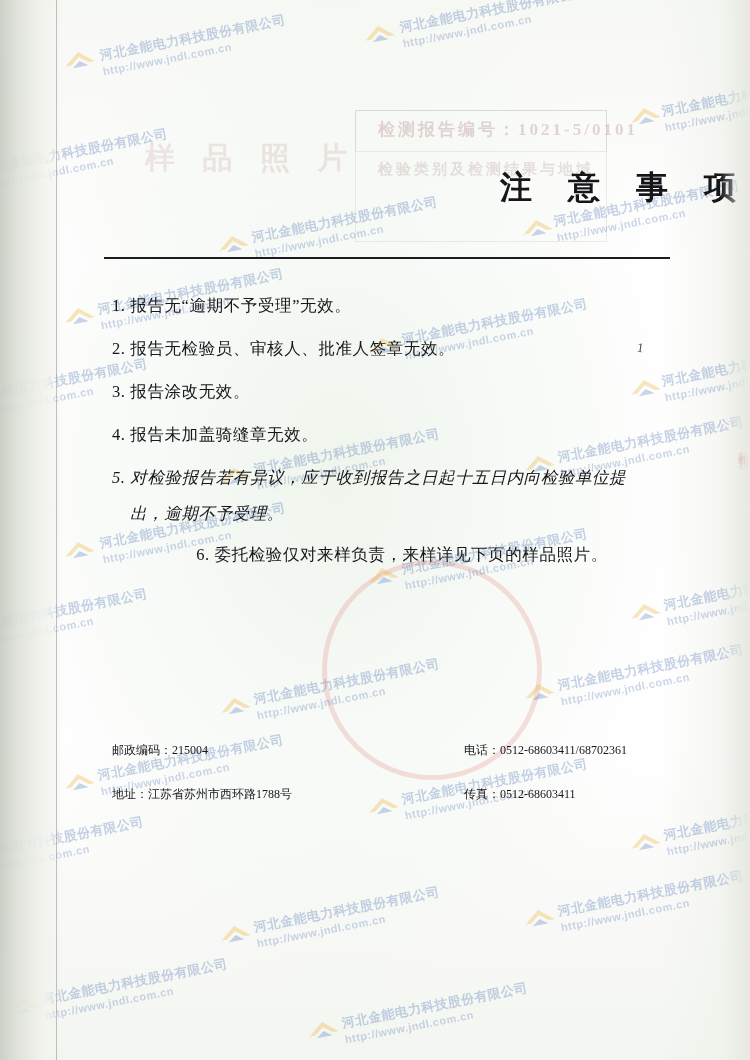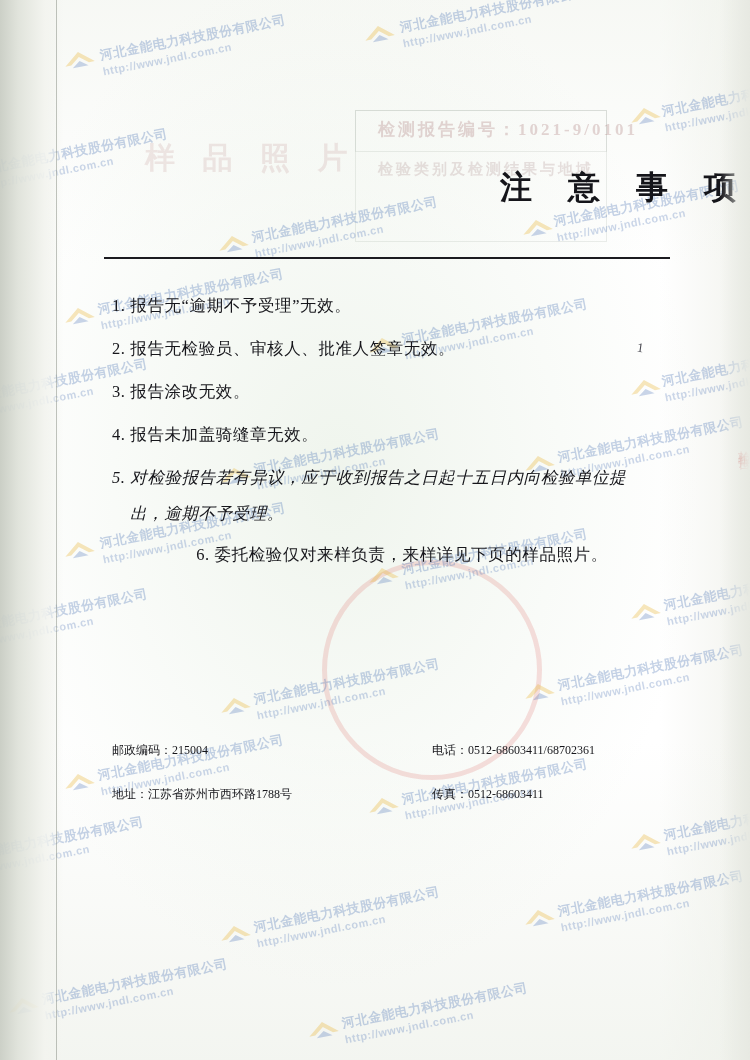--- a/index.html
+++ b/index.html
@@ -181,21 +181,21 @@
     width: 562px;
     font-size: 12px;
     color: #16161b;
     text-decoration: underline;
   }
   .frow {
     position: relative;
     height: 44px;
   }
   .fleft { position: absolute; left: 0; top: 0; white-space: nowrap; }
-  .fright { position: absolute; left: 320px; top: 0; white-space: nowrap; }
+  .fright { position: absolute; left: 352px; top: 0; white-space: nowrap; }
 
   
   .pen-mark {
     position: absolute;
     left: 637px;
     top: 340px;
     font-size: 13px;
     color: #4a4a52;
     transform: rotate(8deg);
   }
@@ -203,21 +203,21 @@
 </head>
 <body>
 
 <div class="scan">
 
   <div class="tint"></div>
 
   <div class="ghost-box" style="left:355px;top:110px;width:250px;height:130px;"></div>
   <div class="ghost-box" style="left:355px;top:110px;width:250px;height:40px;"></div>
   <div class="ghost" style="left:145px;top:138px;font-size:30px;">样 品 照 片</div>
-  <div class="ghost" style="left:378px;top:118px;font-size:17px;letter-spacing:3px;color:rgba(170,120,120,0.30);">检测报告编号：1021-9/0101</div>
+  <div class="ghost" style="left:378px;top:118px;font-size:17px;letter-spacing:3px;color:rgba(170,120,120,0.30);">检测报告编号：1021-5/0101</div>
   <div class="ghost" style="left:378px;top:160px;font-size:15px;letter-spacing:3px;color:rgba(170,140,140,0.26);font-family:Liberation Mono, monospace;">检验类别及检测结果与地域</div>
   <div class="ghost-red" style="left:737px;top:440px;">检验报告</div>
   <div class="stamp"></div>
 
   <div class="wm-layer">
     <div class="wm" style="left:98px;top:46px;">
       <span class="cn">河北金能电力科技股份有限公司</span>
       <span class="url">http://www.jndl.com.cn</span>
     </div>
     <div class="wm" style="left:398px;top:18px;">

